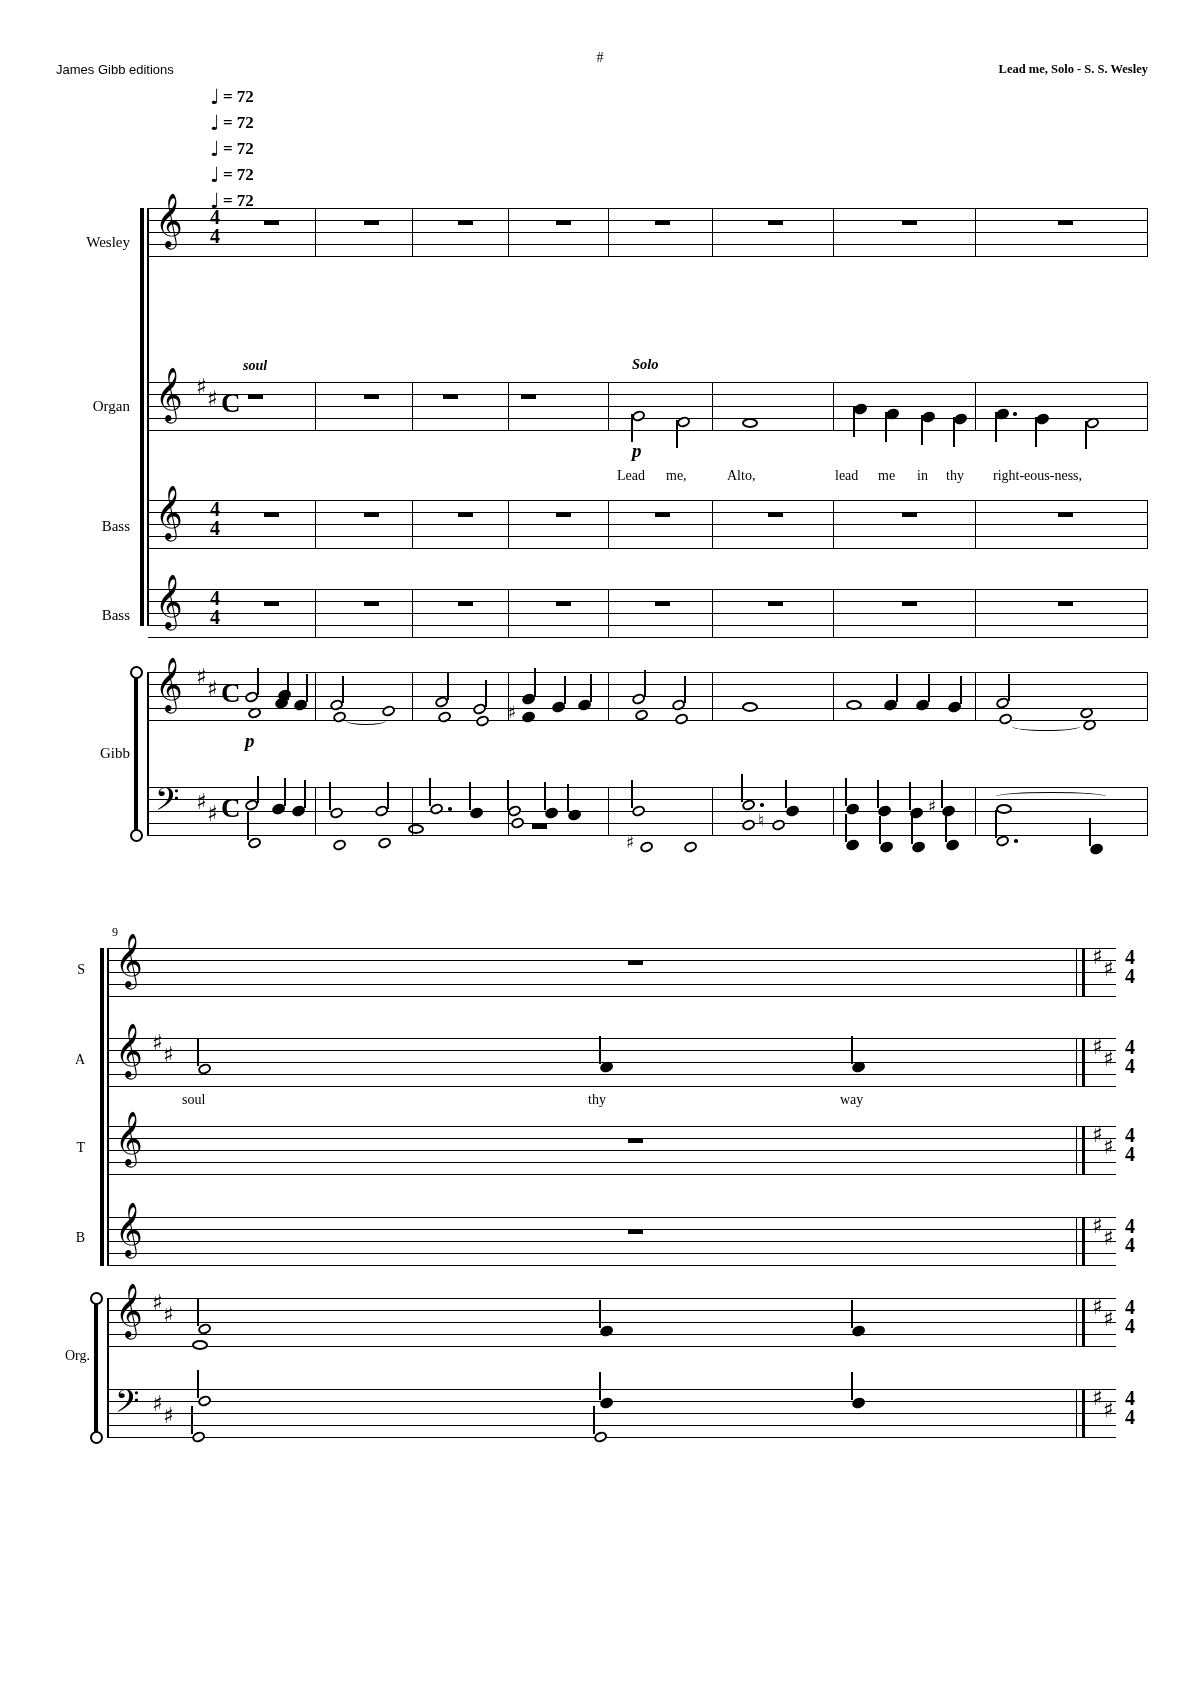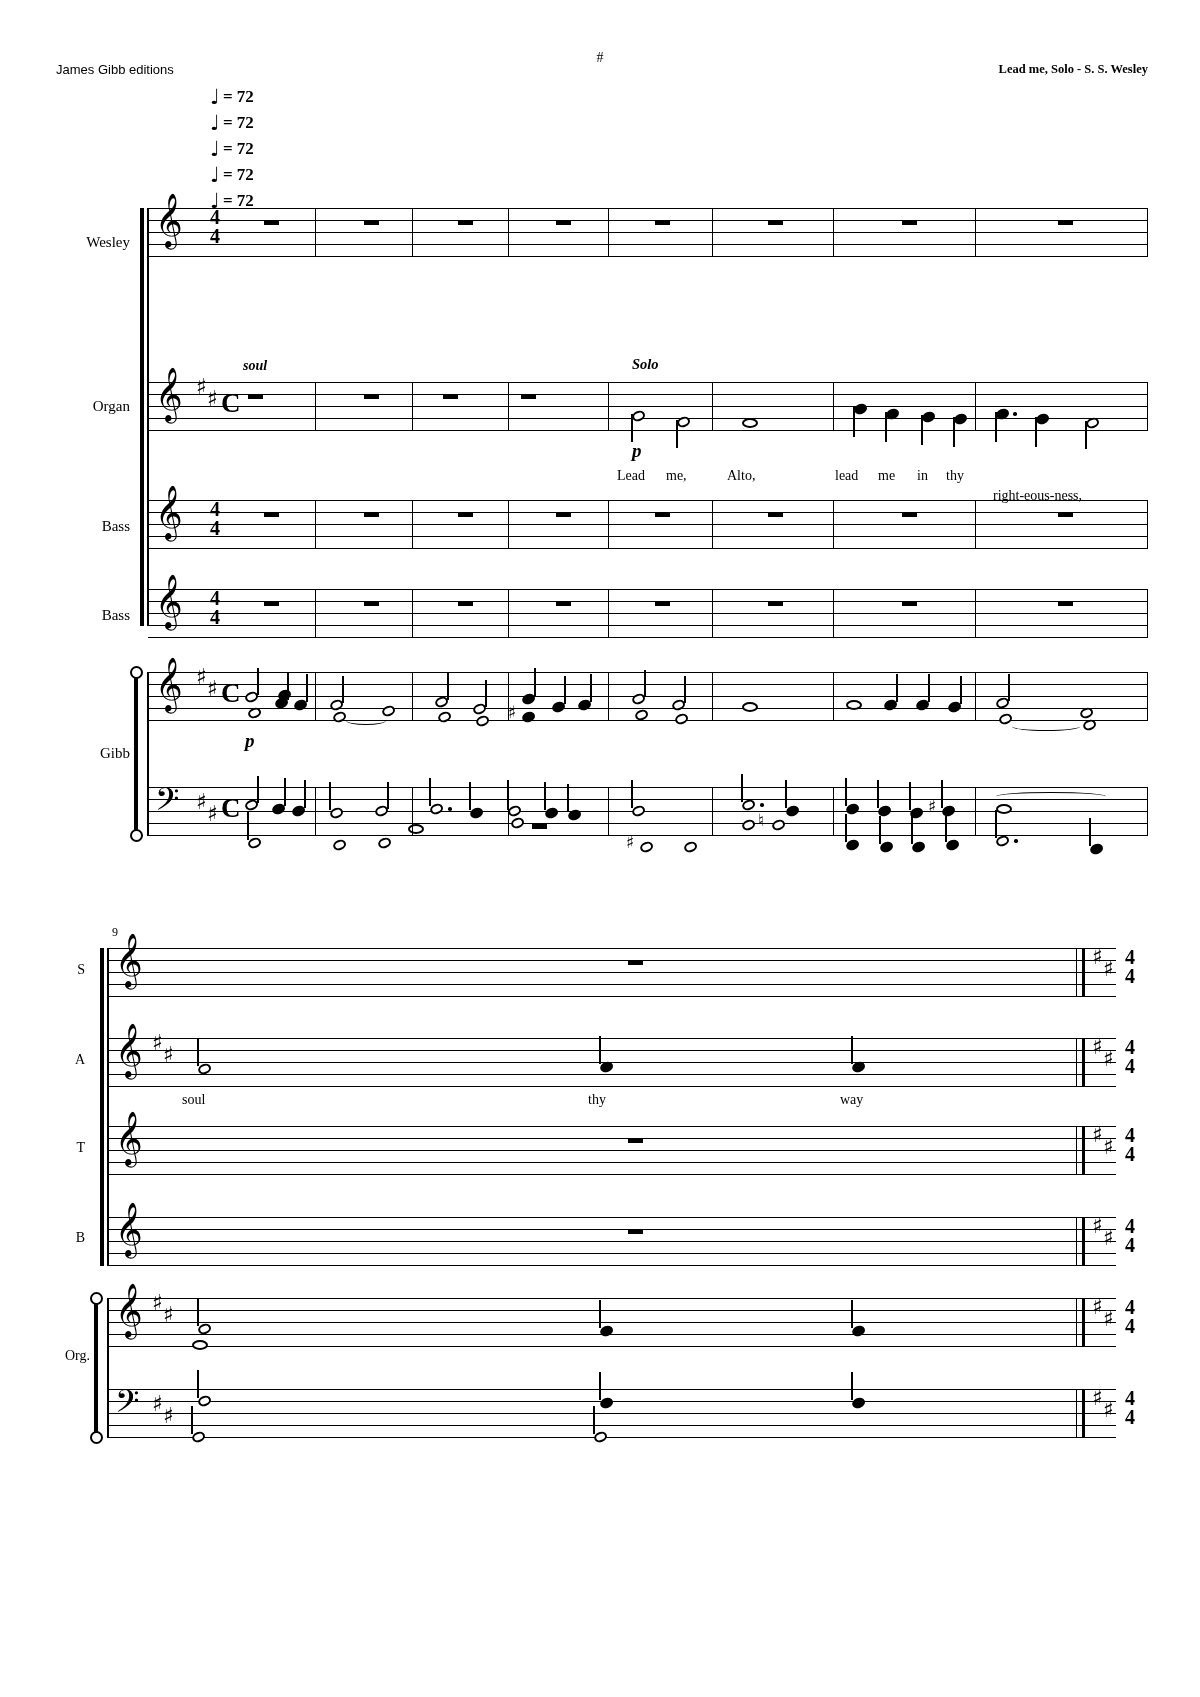--- a/index.html
+++ b/index.html
@@ -332,21 +332,21 @@
   <div class="solo-word" style="left:632px; top:356px;">Solo</div>
   <div class="dyn" style="left:632px; top:440px;">p</div>
 
   <div class="lyric" style="left:617px; top:468px;">Lead</div>
   <div class="lyric" style="left:666px; top:468px;">me,</div>
   <div class="lyric" style="left:727px; top:468px;">Alto,</div>
   <div class="lyric" style="left:835px; top:468px;">lead</div>
   <div class="lyric" style="left:878px; top:468px;">me</div>
   <div class="lyric" style="left:917px; top:468px;">in</div>
   <div class="lyric" style="left:946px; top:468px;">thy</div>
-  <div class="lyric" style="left:993px; top:468px;margin-top:20px;">right-eous-ness,</div>
+  <div class="lyric" style="left:993px; top:468px;">right-eous-ness,</div>
 
   <div class="label" style="left:30px; top:518px; width:100px;">Bass</div>
   <div class="staff" style="left:148px; top:500px; width:1000px; height:49px;">
     <div class="ln" style="top:0px;"></div>
     <div class="ln" style="top:12px;"></div>
     <div class="ln" style="top:24px;"></div>
     <div class="ln" style="top:36px;"></div>
     <div class="ln" style="top:48px;"></div>
   </div>
   <div class="clef gclef" style="left:155px; top:488px;">𝄞</div>

